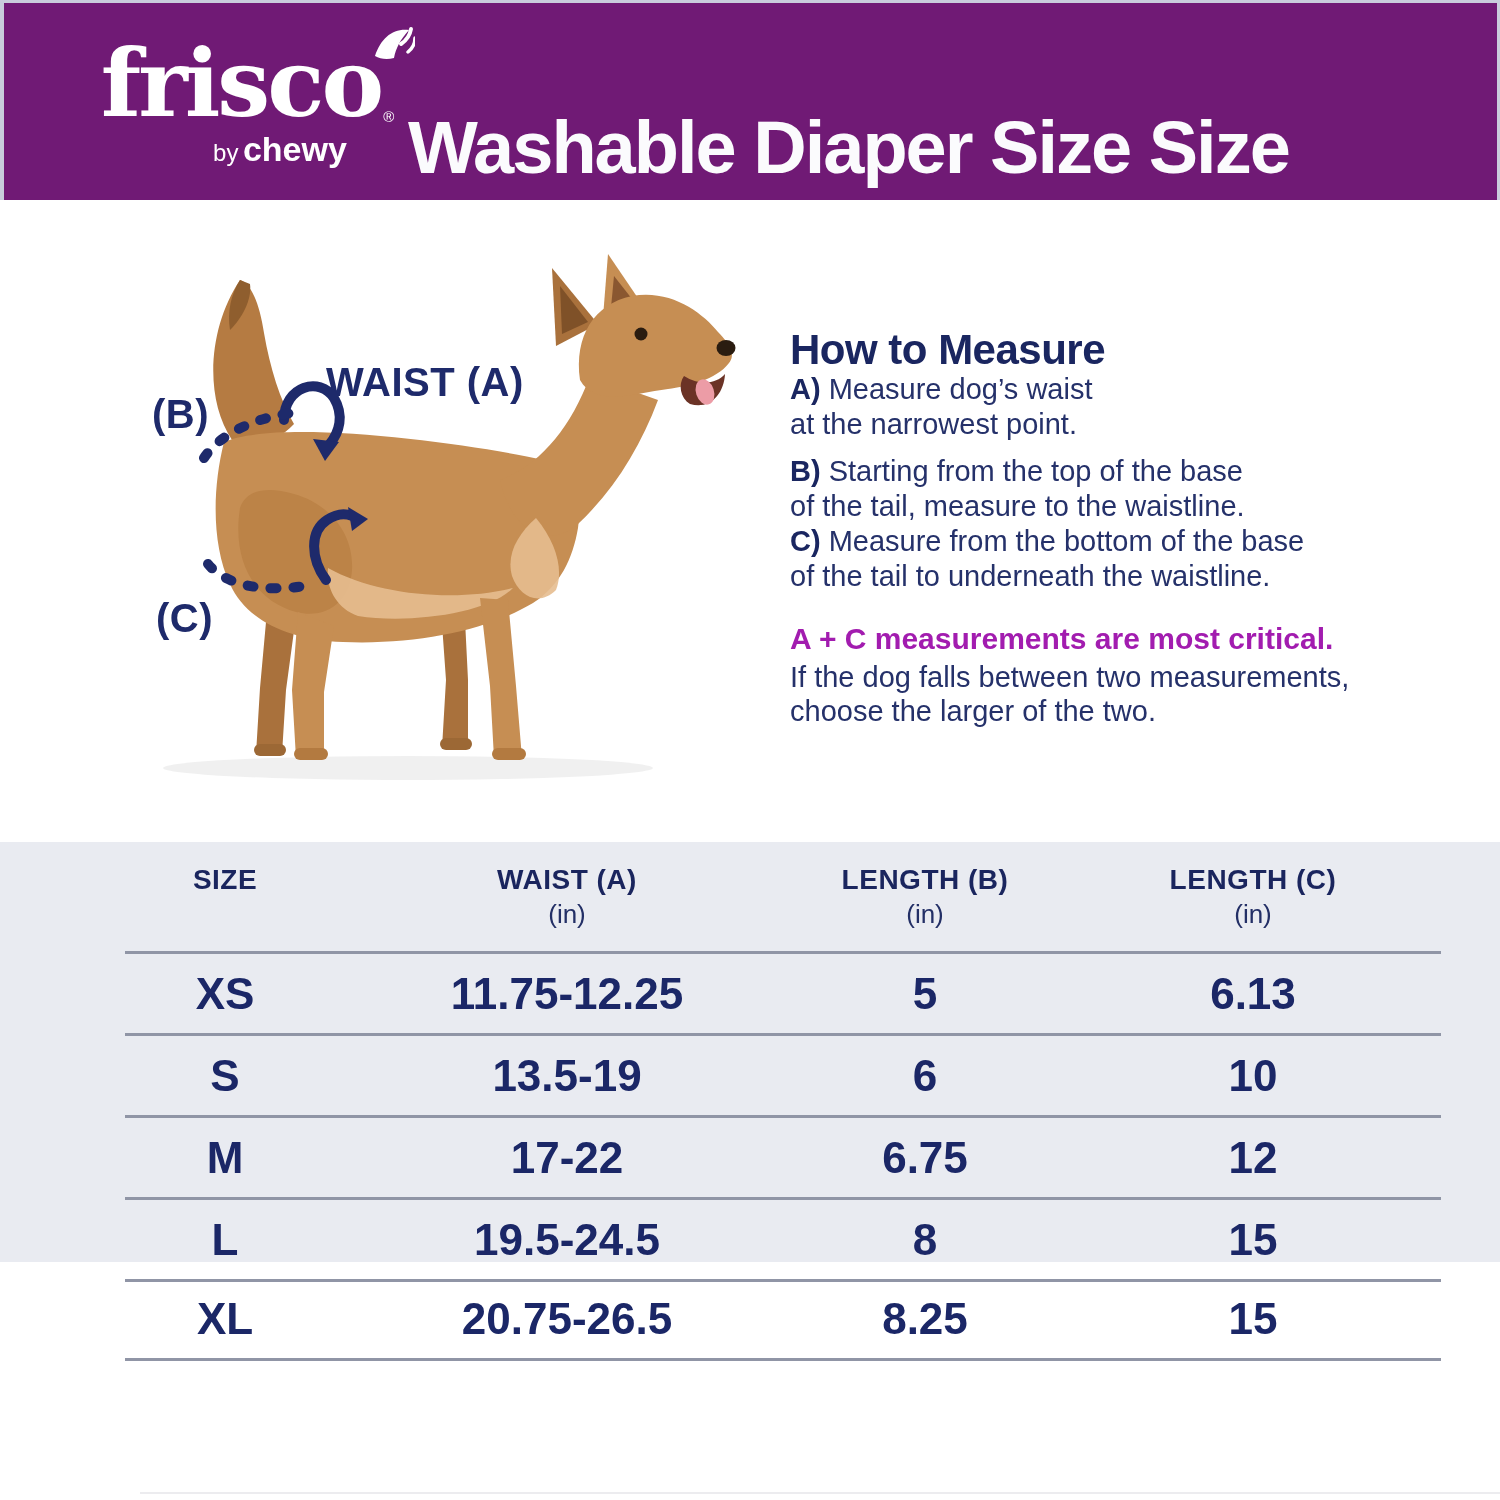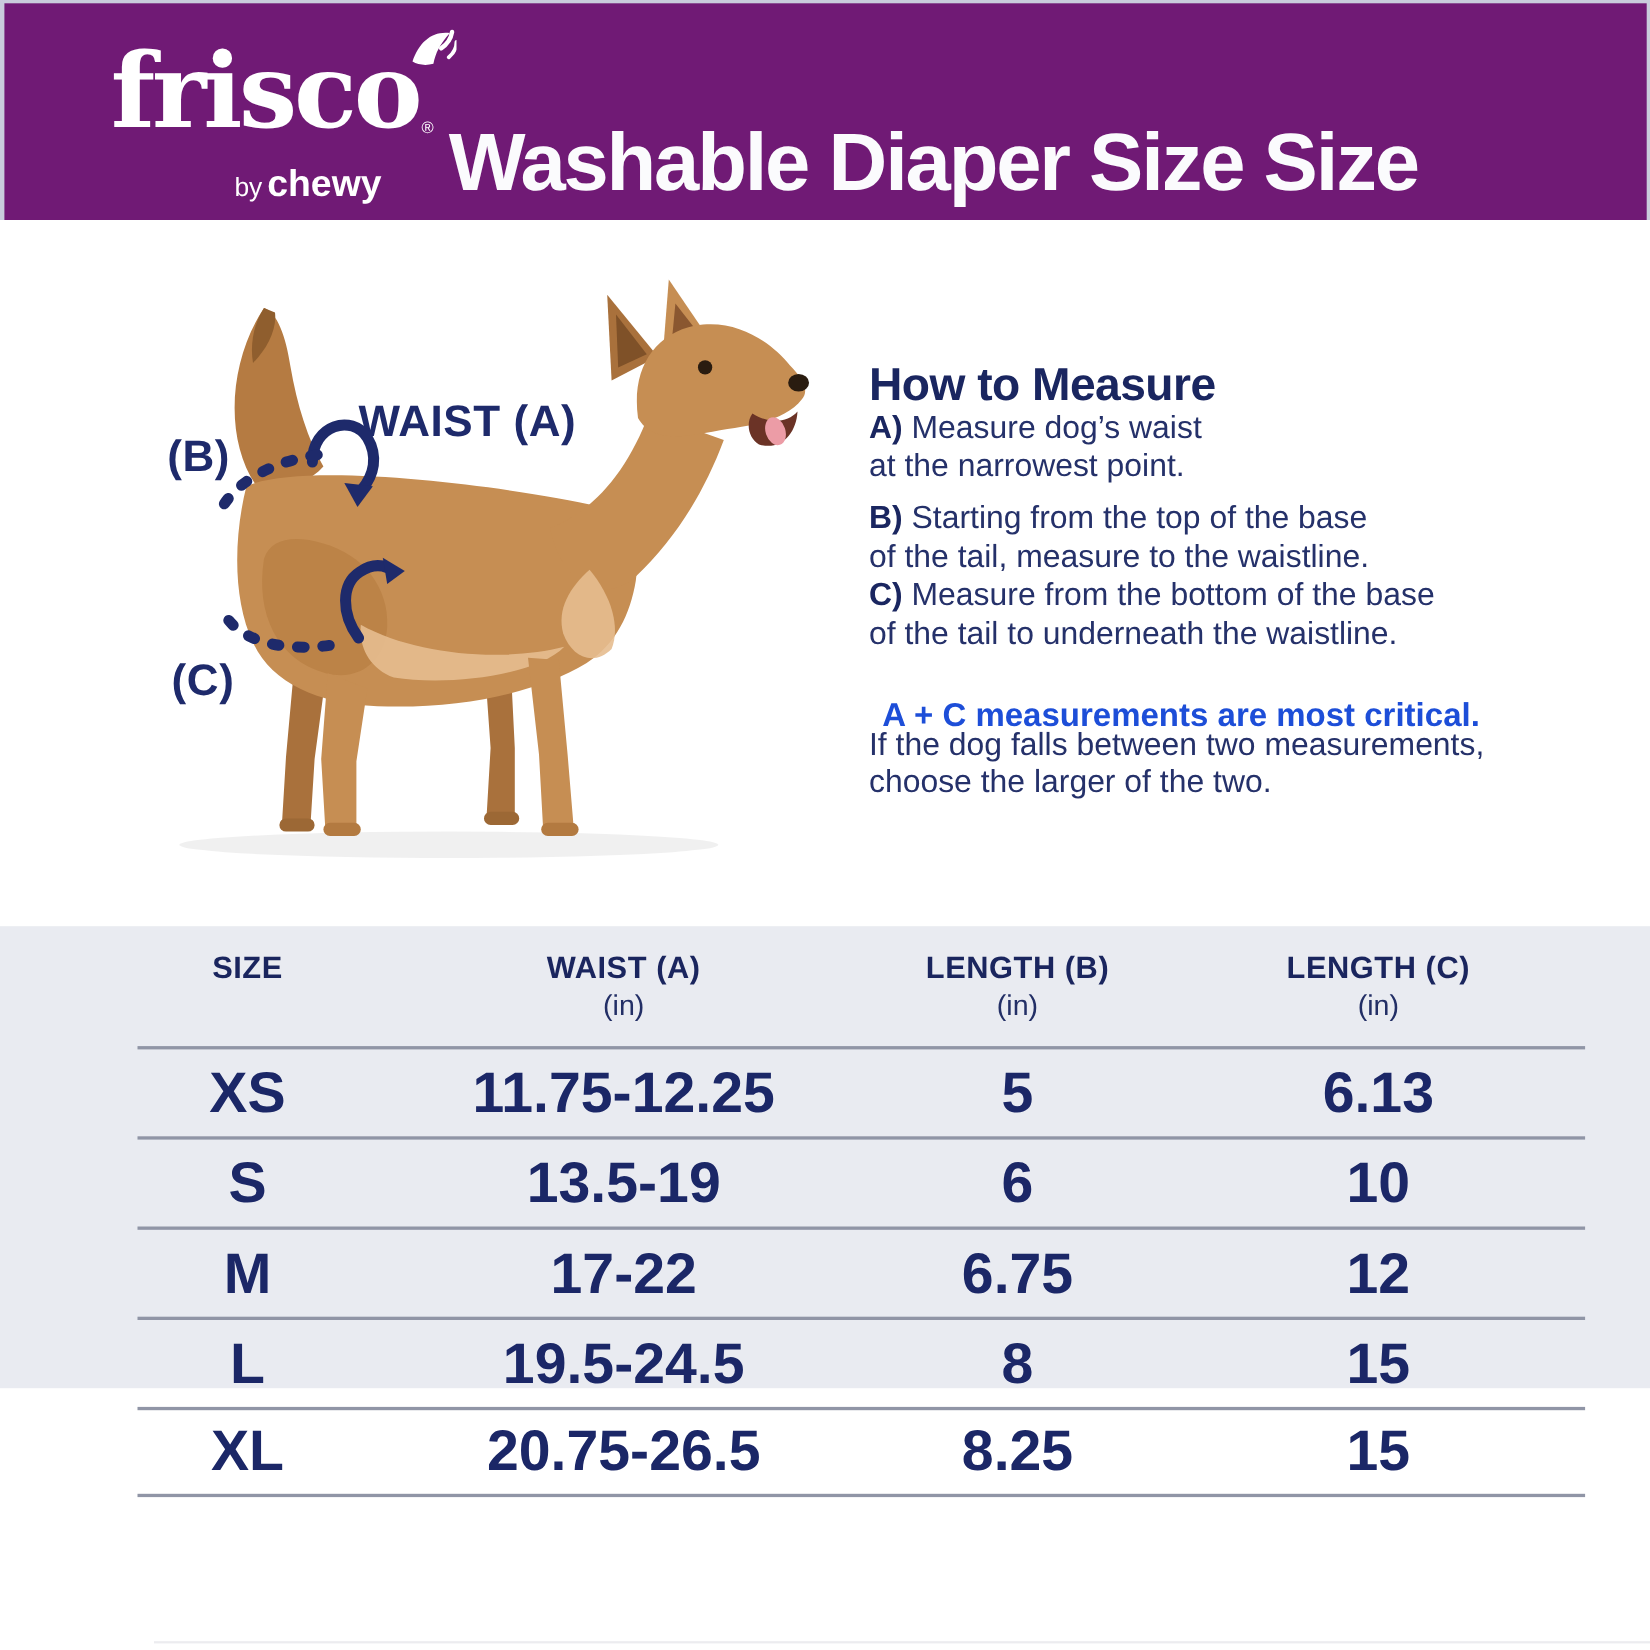--- a/index.html
+++ b/index.html
@@ -13,53 +13,53 @@
   .edge-left{position:absolute;left:0;top:0;width:4px;height:200px;background:#C9CCDC;}
   .edge-right{position:absolute;right:0;top:0;width:3px;height:200px;background:#C9CCDC;}
   .logo{position:absolute;left:85px;top:36px;width:320px;color:#fff;text-align:center;}
   .logo-main{
     position:relative;display:inline-block;
     font-family:"DejaVu Serif", serif;font-weight:700;font-size:94px;line-height:1;
     letter-spacing:-3px;color:#ffffff;
   }
   .logo-horn{position:absolute;right:-26px;top:-14px;}
   .logo-reg{font-family:"Liberation Sans",sans-serif;font-size:15px;vertical-align:baseline;position:relative;top:6px;left:2px;font-weight:400;}
-  .logo-sub{margin-top:18px;padding-left:70px;color:#fff;}
+  .logo-sub{margin-top:0;padding-left:70px;color:#fff;}
   .logo-sub .by{font-size:24px;font-weight:400;}
   .logo-sub .chewy{font-size:34px;font-weight:700;letter-spacing:0px;}
   .title{
     position:absolute;left:408px;top:0;height:196px;width:1080px;
     display:flex;align-items:center;
     color:#FBFBFD;font-size:74px;font-weight:700;letter-spacing:-2px;white-space:nowrap;
   }
   
   .measure{position:absolute;left:0;top:200px;width:1500px;height:642px;background:#ffffff;}
   .dog-wrap{position:absolute;left:128px;top:28px;width:648px;height:568px;}
   .howto{position:absolute;left:790px;top:126px;width:680px;color:#25316A;}
   .howto h2{position:absolute;left:0;top:0;margin:0;font-size:42px;font-weight:800;color:#1A2660;letter-spacing:-0.5px;}
   .step{position:absolute;left:0;margin:0;font-size:29px;line-height:35px;color:#25316A;}
   .step b{color:#1A2660;font-weight:700;}
   .step-a{top:46px;}
   .step-b{top:128px;}
   .step-c{top:198px;}
-  .note-bold{position:absolute;left:0;top:296px;margin:12px;font-size:30px;font-weight:700;color:#1d4ed8;}
+  .note-bold{position:absolute;left:0;top:296px;margin:0;font-size:30px;font-weight:700;color:#a21caf;}
   .note{position:absolute;left:0;top:334px;margin:0;font-size:29px;line-height:34px;color:#25316A;}
   
   .tbl{position:absolute;left:0;top:842px;width:1500px;height:420px;background:#E9EBF1;}
   .th{position:absolute;top:22px;text-align:center;color:#1A255E;}
   .th .lbl{font-size:28px;font-weight:800;letter-spacing:0.5px;}
   .th .unit{font-size:26px;font-weight:400;margin-top:3px;color:#232F66;}
   .c1{left:75px;width:300px;}
   .c2{left:387px;width:360px;}
   .c3{left:745px;width:360px;}
   .c4{left:1073px;width:360px;}
   .hline{position:absolute;left:125px;width:1316px;height:3px;background:#9095A6;}
   .tr{position:absolute;left:0;width:1500px;height:50px;}
   .td{position:absolute;top:0;height:50px;line-height:50px;text-align:center;
-      font-size:52px;font-weight:700;color:#1B2767;}
+      font-size:44px;font-weight:700;color:#1B2767;}
   .bottom-line{position:absolute;left:140px;top:1492px;width:1360px;height:2px;background:#ECECEF;}
   
   .anno-text{font-family:"Liberation Sans",sans-serif;font-weight:700;font-size:40px;fill:#1E2A6B;letter-spacing:0.5px;}
 </style>
 </head>
 <body>
 
 <div class="page">
 
   <header class="hdr">

